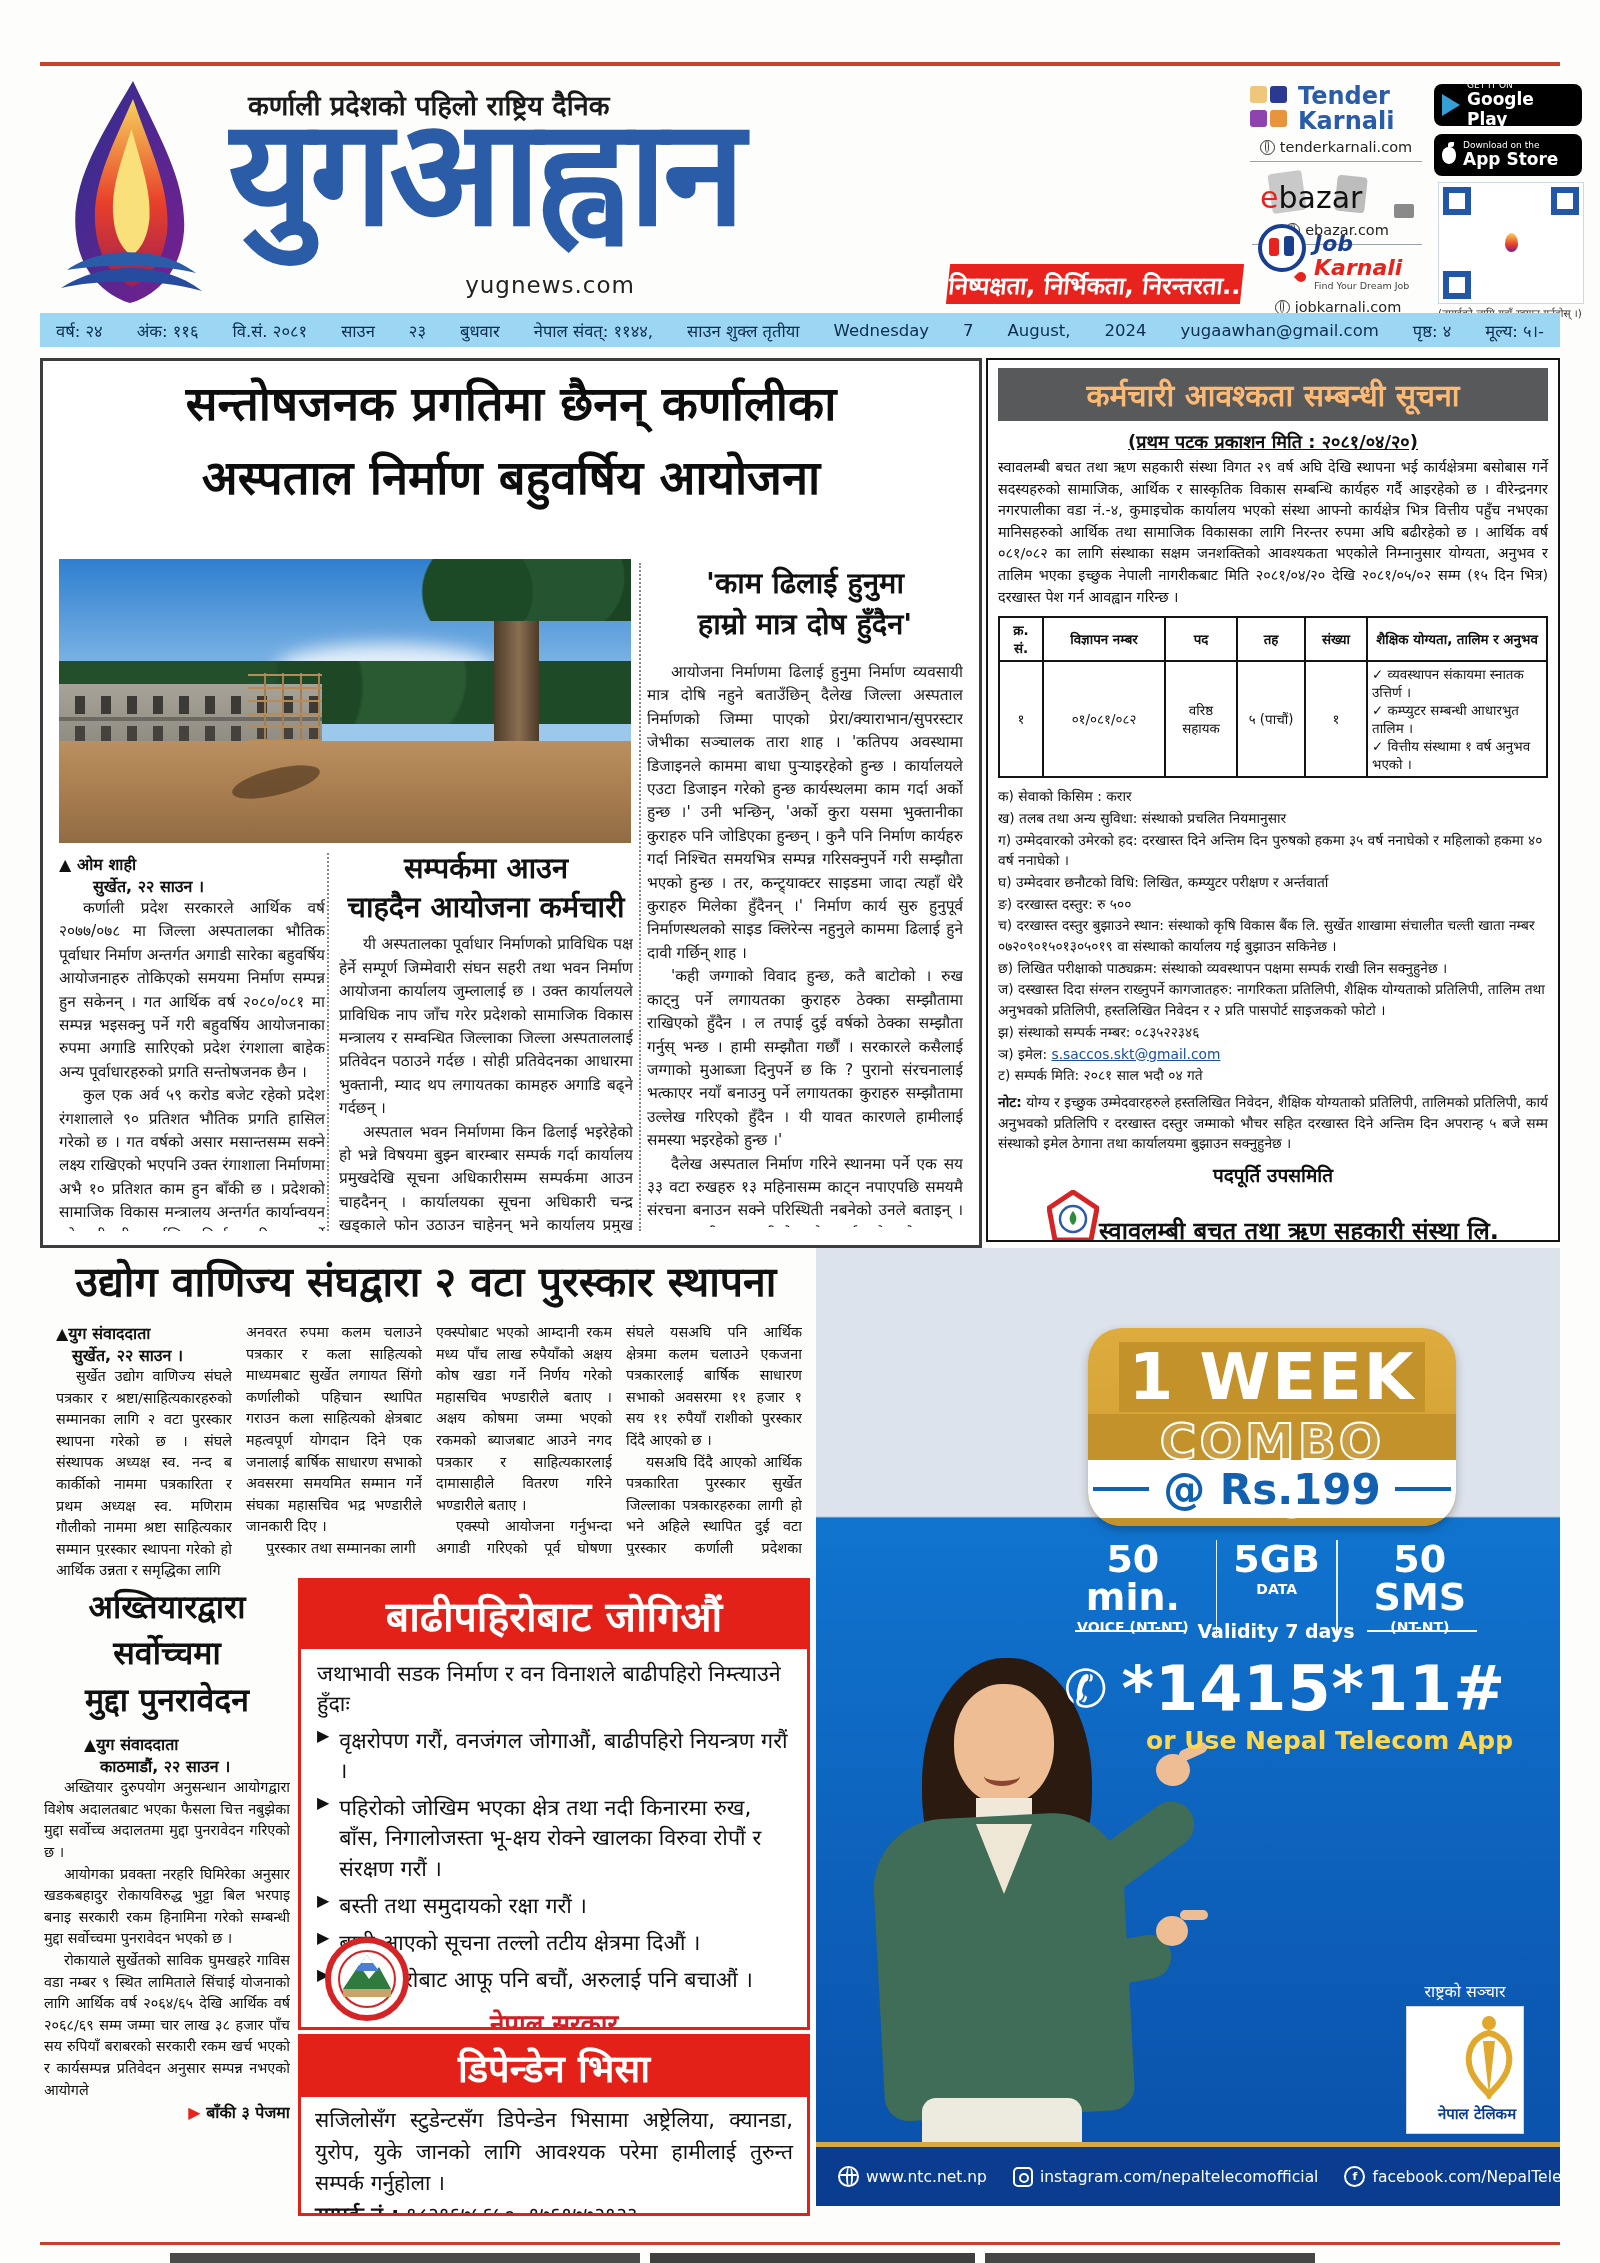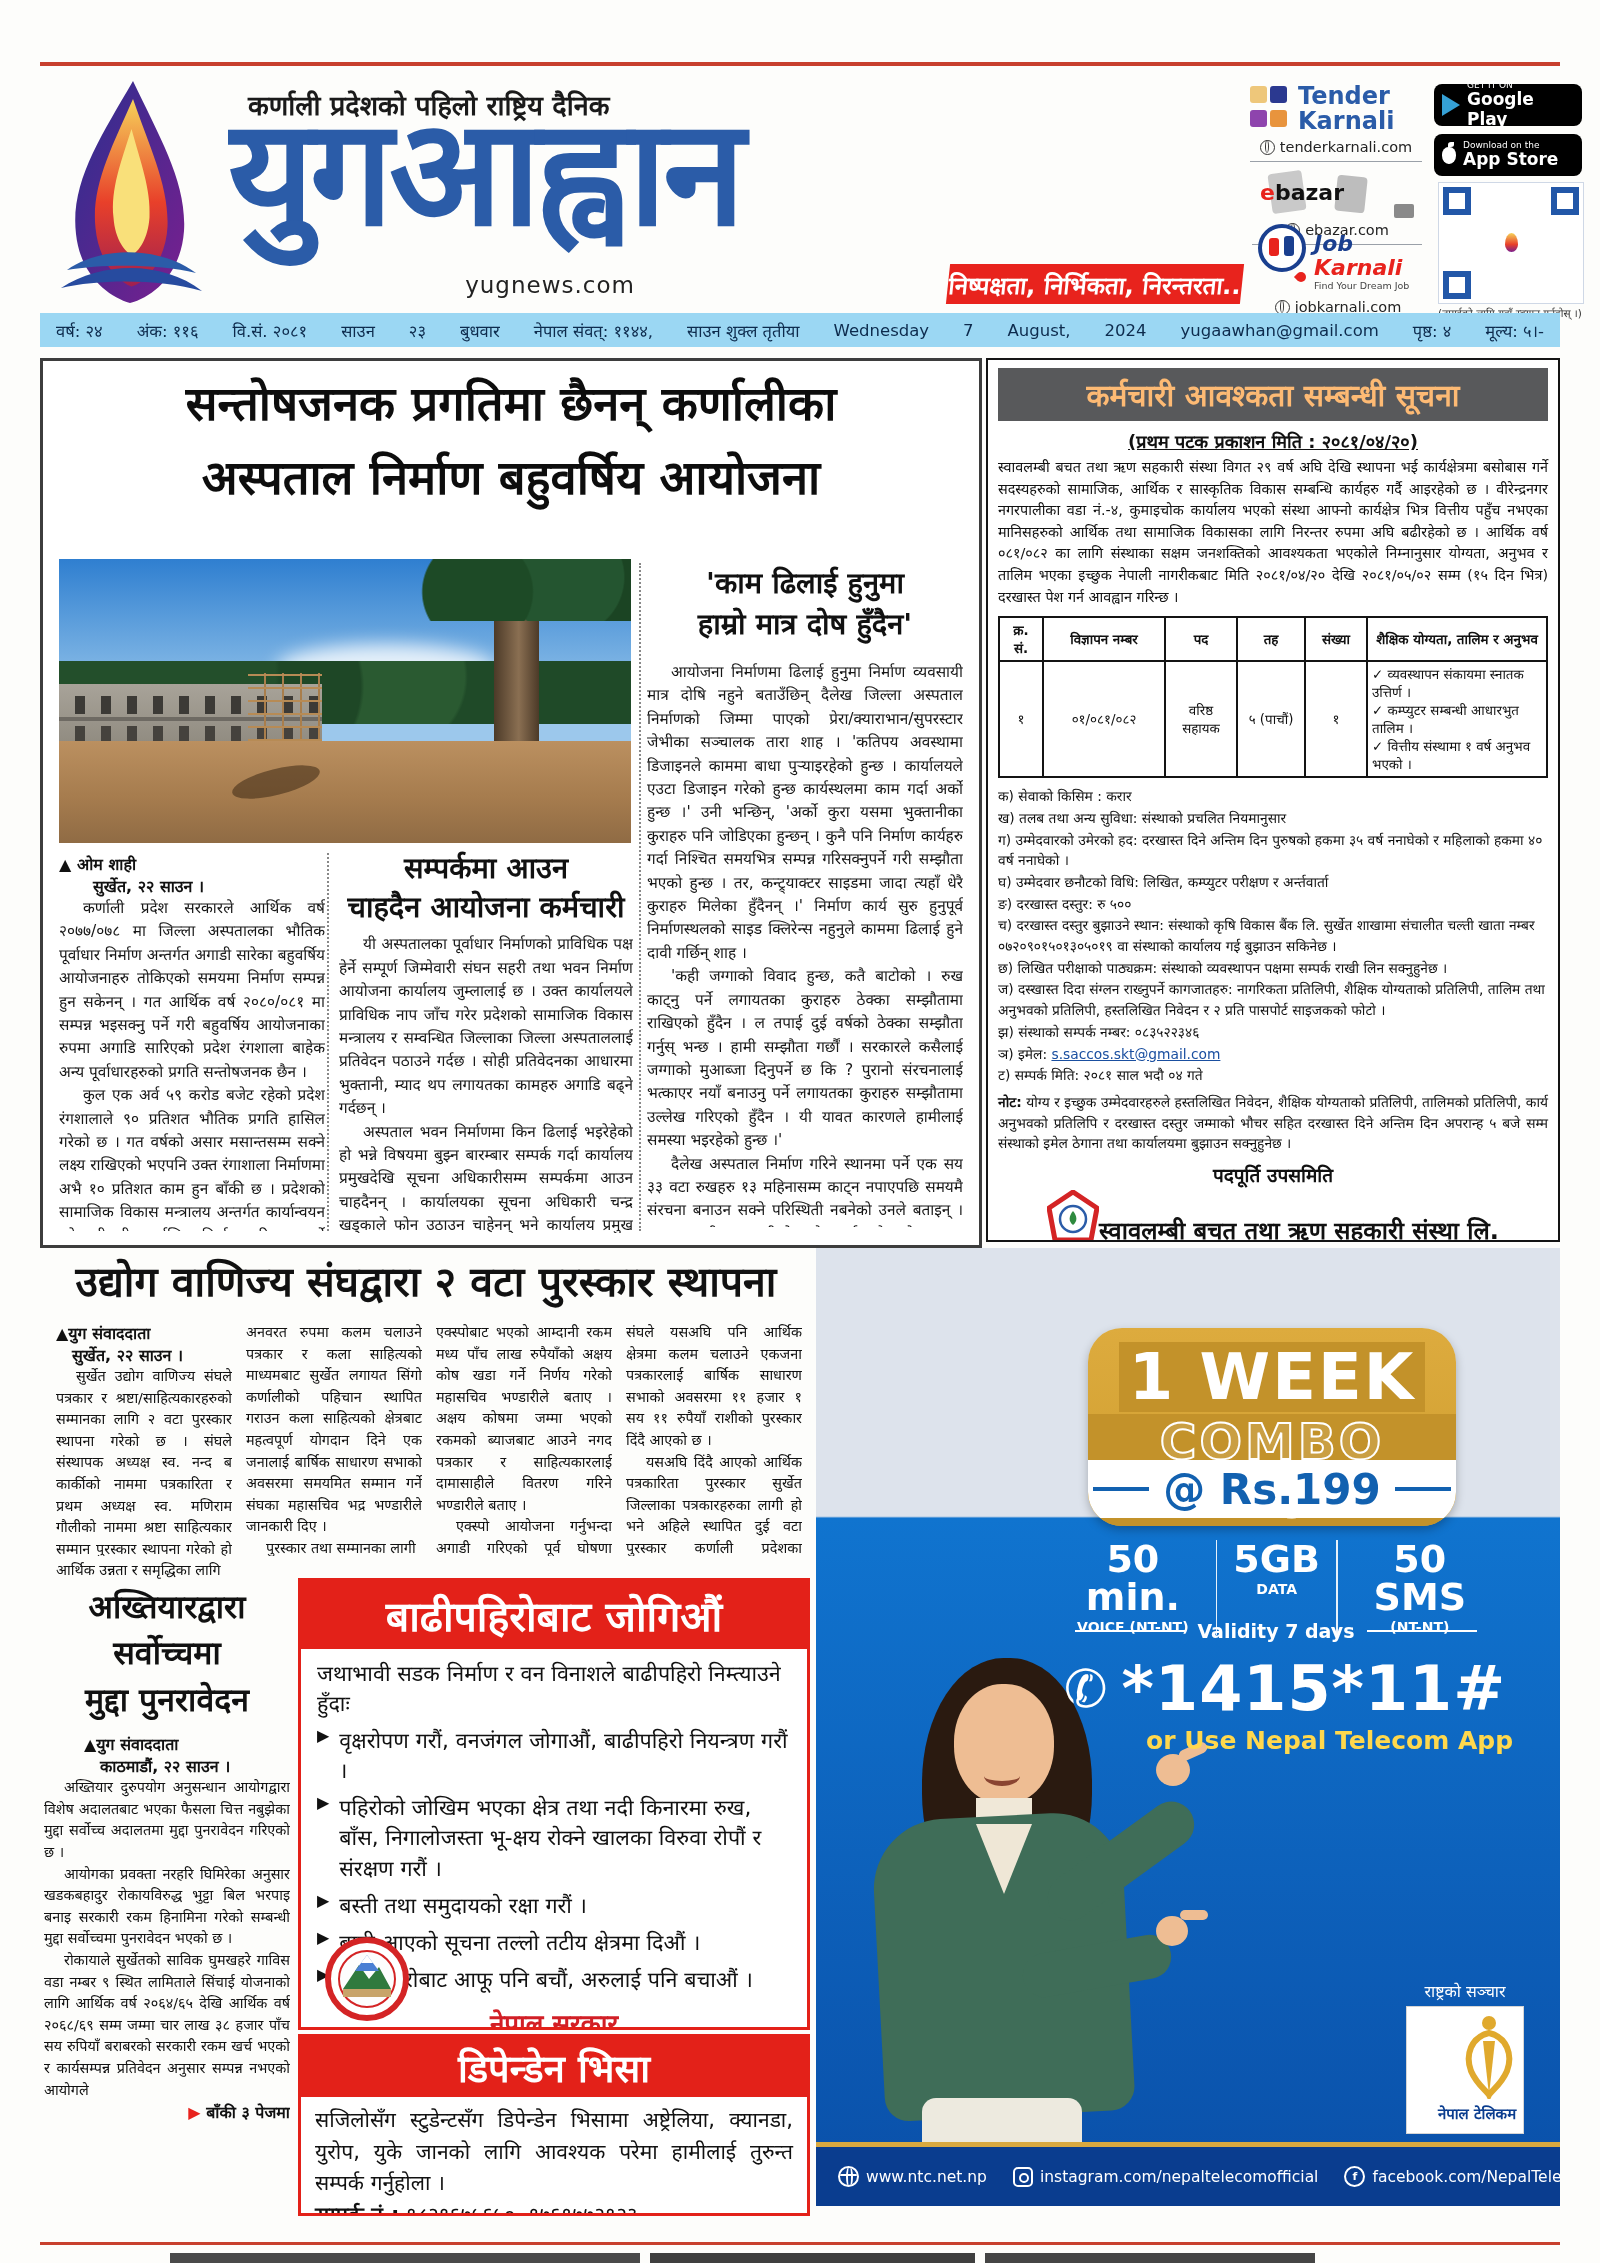--- a/index.html
+++ b/index.html
@@ -154,21 +154,21 @@
     <span>
         <span class="t1" style="display:block;">Download on the</span>
         <span class="t2" style="display:block;">App Store</span>
       </span>
   </div>
 
   <div class="abs" style="left:1252px;top:172px;width:170px;">
     <div style="position:relative;height:46px;">
       <div style="position:absolute;left:18px;top:0;width:34px;height:40px;background:#c9c9c9;border-radius:4px;transform:rotate(-8deg);"></div>
       <div style="position:absolute;left:84px;top:4px;width:30px;height:36px;background:#bdbdbd;border-radius:4px;transform:rotate(6deg);"></div>
-      <div style="position:absolute;left:8px;top:8px;font-size:22px;font-weight:700;"><span style="color:#e8231d;">e</span><span style="color:#111;">bazar</span></div>
+      <div style="position:absolute;left:8px;top:8px;font-size:30px;font-weight:400;"><span style="color:#e8231d;">e</span><span style="color:#111;">bazar</span></div>
       <div style="position:absolute;right:8px;bottom:0;width:20px;height:14px;background:#8a8a8a;border-radius:2px;"></div>
     </div>
     <div class="urlline" style="margin-top:4px;">
         <span class="glb"></span>
         <span>ebazar.com</span>
       </div>
     <div class="divid" style="margin-top:6px;"></div>
   </div>
 
   <div class="abs qr" style="left:1438px;top:182px;width:144px;height:120px;">

